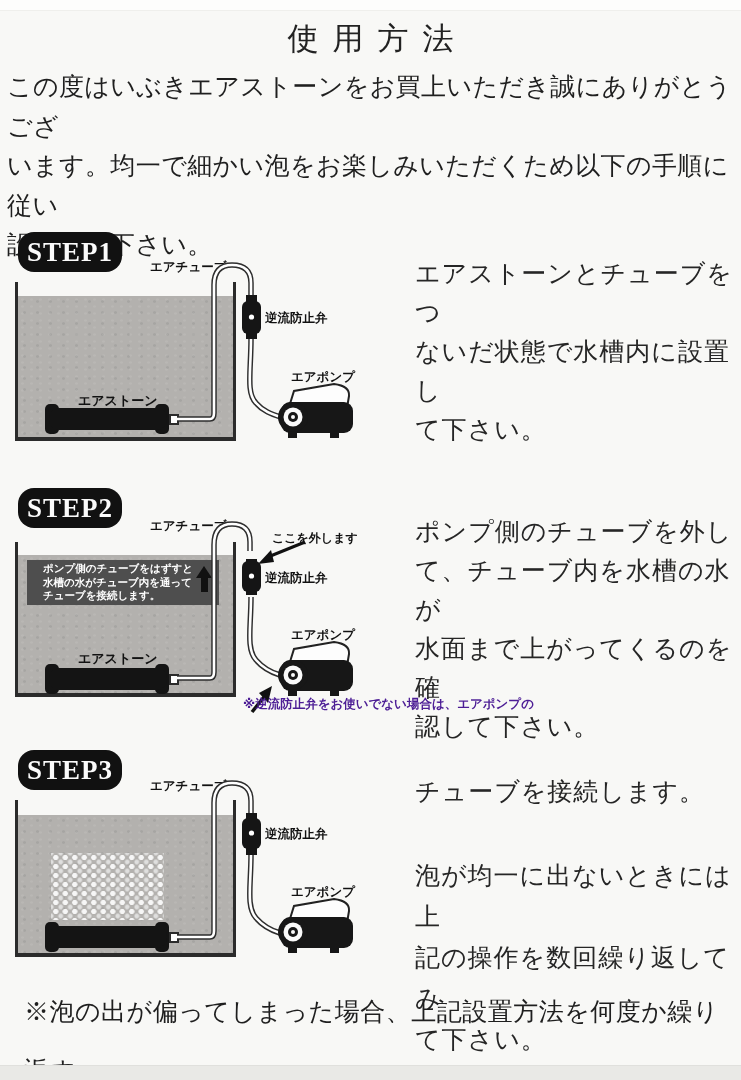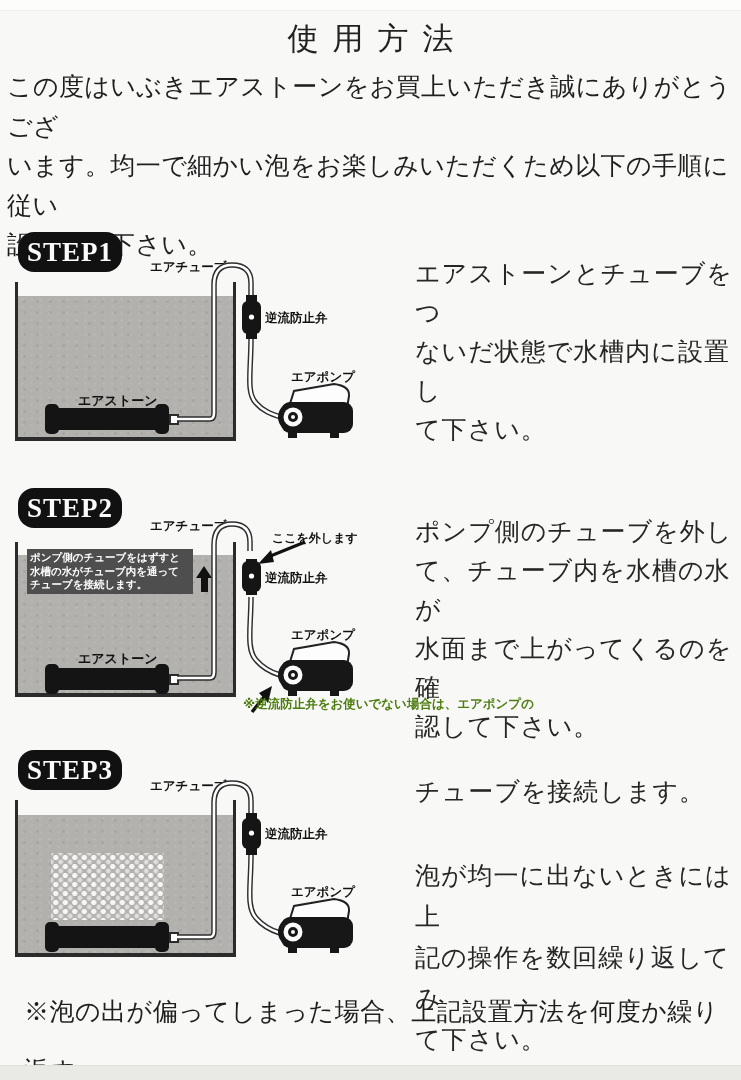--- a/index.html
+++ b/index.html
@@ -24,33 +24,33 @@
   .wall{position:absolute;background:#2b2b2b;}
   .water{position:absolute;background:#b3b1ae;
          background-image:radial-gradient(rgba(255,255,255,.08) 1px,transparent 2px),
                           radial-gradient(rgba(0,0,0,.07) 1px,transparent 2px);
          background-size:9px 7px,13px 11px;}
   .stone-bar{position:absolute;background:#141414;border-radius:10px;}
   .stone-cap{position:absolute;background:#141414;border-radius:5px;}
   .nipple{position:absolute;background:#fff;border:2px solid #2b2b2b;}
   .overlay{position:absolute;left:0;top:0;pointer-events:none;}
 
-  .note-band{position:absolute;left:27px;top:34px;width:160px;background:#4e4e4e;color:#fff;
+  .note-band{position:absolute;left:27px;top:45px;width:160px;background:#4e4e4e;color:#fff;
              font-family:"DejaVu Sans","Liberation Sans",sans-serif;font-weight:bold;
-             font-size:10.5px;line-height:13.5px;padding:2px 3px;}
+             font-size:10.5px;line-height:13.5px;padding:2px 16px;}
   .up-arrow{position:absolute;left:196px;top:51px;width:16px;height:27px;}
   .up-arrow .head{width:0;height:0;border-left:8px solid transparent;border-right:8px solid transparent;border-bottom:12px solid #111;}
   .up-arrow .stem{width:7px;height:14px;background:#111;margin:0 auto;}
 
   .desc{position:absolute;left:415px;width:335px;font-size:25px;letter-spacing:1px;color:#262626;}
   .desc .dline{line-height:39px;}
   .desc3 .dline{line-height:41px;}
 
   .footnote{position:absolute;left:243px;top:694px;font-family:"DejaVu Sans","Liberation Sans",sans-serif;
-            font-weight:bold;font-size:12.5px;line-height:20px;color:#4d7c0f;}
+            font-weight:bold;font-size:12.5px;line-height:20px;color:#4c1d95;}
   .footnote .fn2{padding-left:15px;}
 
   .footer{position:absolute;left:6px;top:982px;width:732px;font-size:25px;letter-spacing:0.5px;}
   .footer .f1{line-height:59px;margin-left:18px;}
   .footer .f2{line-height:43px;padding-left:32px;}
 
   .bubbles{position:absolute;
            background-image:radial-gradient(circle,rgba(250,250,250,.95) 2.3px,rgba(250,250,250,0) 3px),
                             radial-gradient(circle,rgba(238,238,238,.75) 2px,rgba(238,238,238,0) 2.8px);
            background-size:9.5px 9px,9.5px 9px;background-position:0 0,5px 4.5px;}

